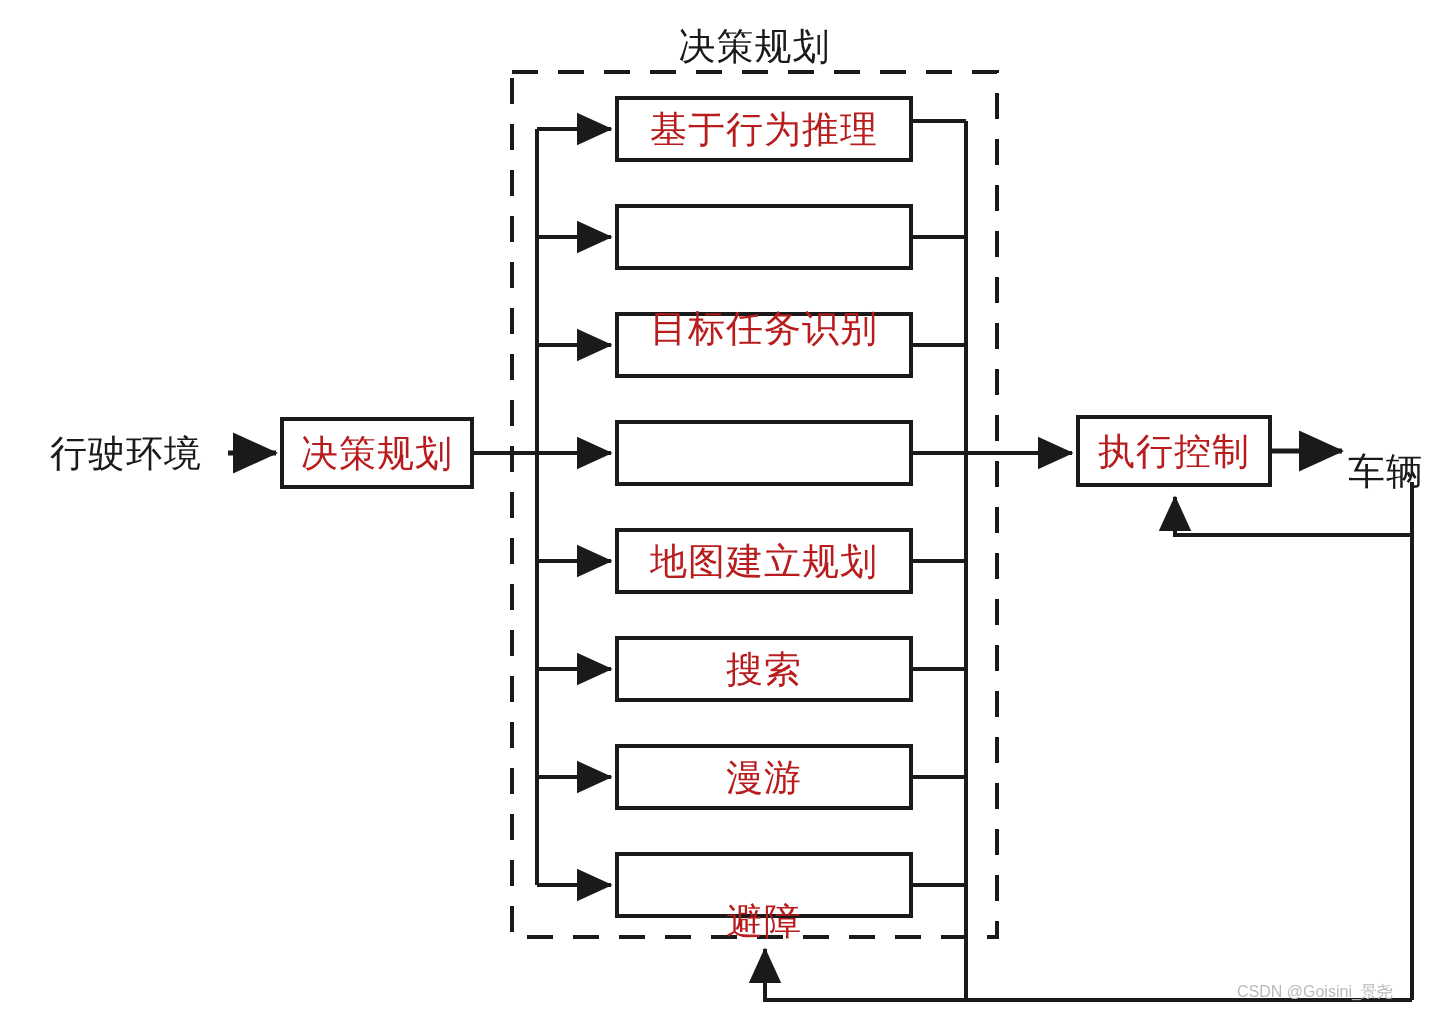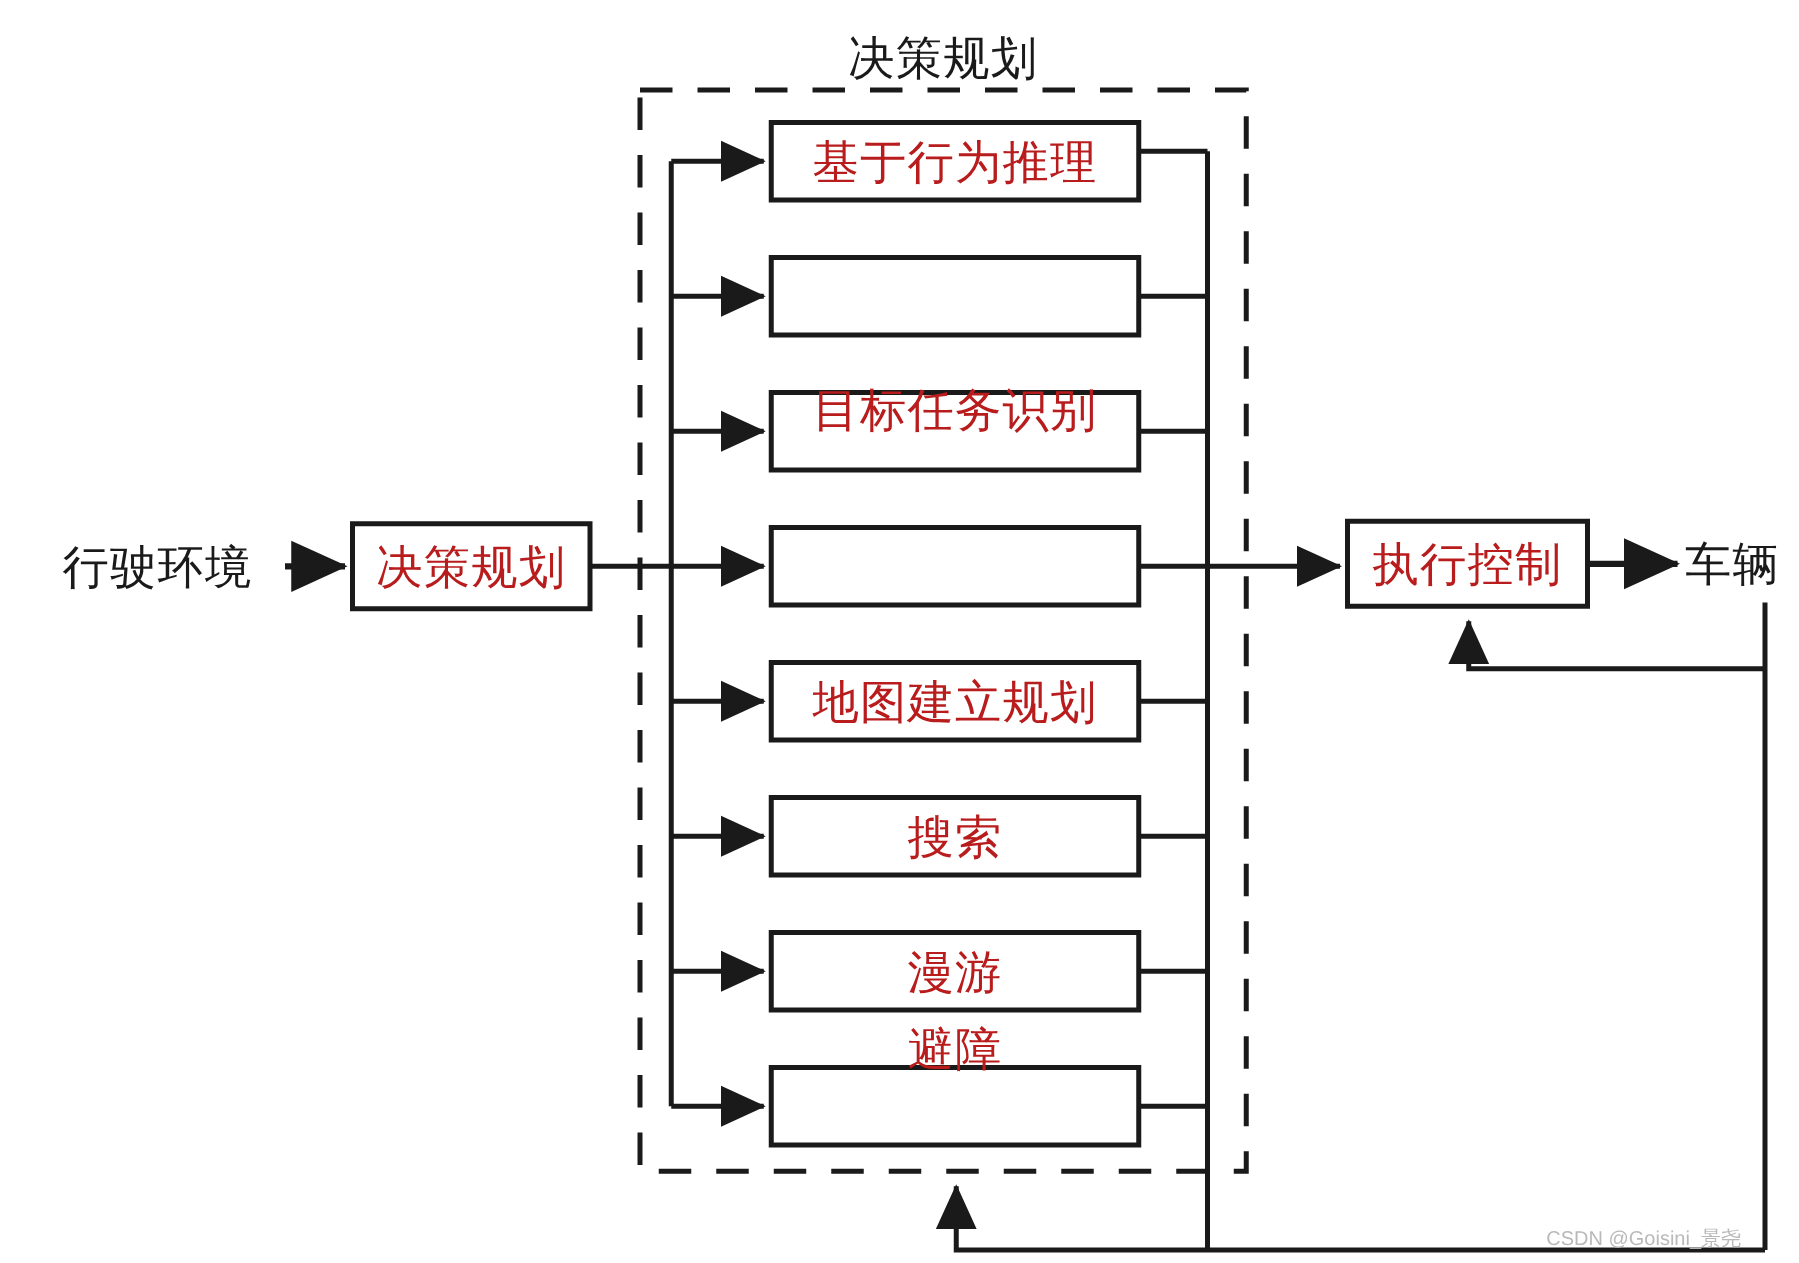--- a/index.html
+++ b/index.html
@@ -128,27 +128,27 @@
     <line x1="1412" y1="482" x2="1412" y2="1000" stroke="#1a1a1a" stroke-width="4"></line>
 
     <polyline points="1412,535 1175,535 1175,497" fill="none" stroke="#1a1a1a" stroke-width="4" marker-end="url(#arrowU)"></polyline>
 
     <polyline points="1412,1000 765,1000 765,949" fill="none" stroke="#1a1a1a" stroke-width="4" marker-end="url(#arrowU)"></polyline>
   </svg>
 
   <div class="group-title" style="left:512px; top:22px; width:485px; height:48px;">决策规划</div>
 
   <div class="plain-label" style="left:50px; top:430px; height:46px;">行驶环境</div>
-  <div class="plain-label" style="left:1348px; top:428px; height:46px;">车辆</div>
+  <div class="plain-label" style="left:1348px; top:448px; height:46px;">车辆</div>
 
   <div class="node-label" style="left:282px; top:419px; width:190px; height:68px;">决策规划</div>
   <div class="node-label" style="left:1078px; top:417px; width:192px; height:68px;">执行控制</div>
 
   <div class="node-label" style="left:617px; top:98px; width:294px; height:62px;">基于行为推理</div>
   <div class="node-label" style="left:617px; top:297px; width:294px; height:62px;">目标任务识别</div>
   <div class="node-label" style="left:617px; top:638px; width:294px; height:62px;">搜索</div>
   <div class="node-label" style="left:617px; top:530px; width:294px; height:62px;">地图建立规划</div>
   <div class="node-label" style="left:617px; top:746px; width:294px; height:62px;">漫游</div>
-  <div class="node-label" style="left:617px; top:808px; width:294px; height:62px;">避障</div>
+  <div class="node-label" style="left:617px; top:890px; width:294px; height:62px;">避障</div>
 
   <div class="watermark" style="left:1237px; top:984px;">CSDN @Goisini_景尧</div>
 
 </div>
 
 </body></html>

